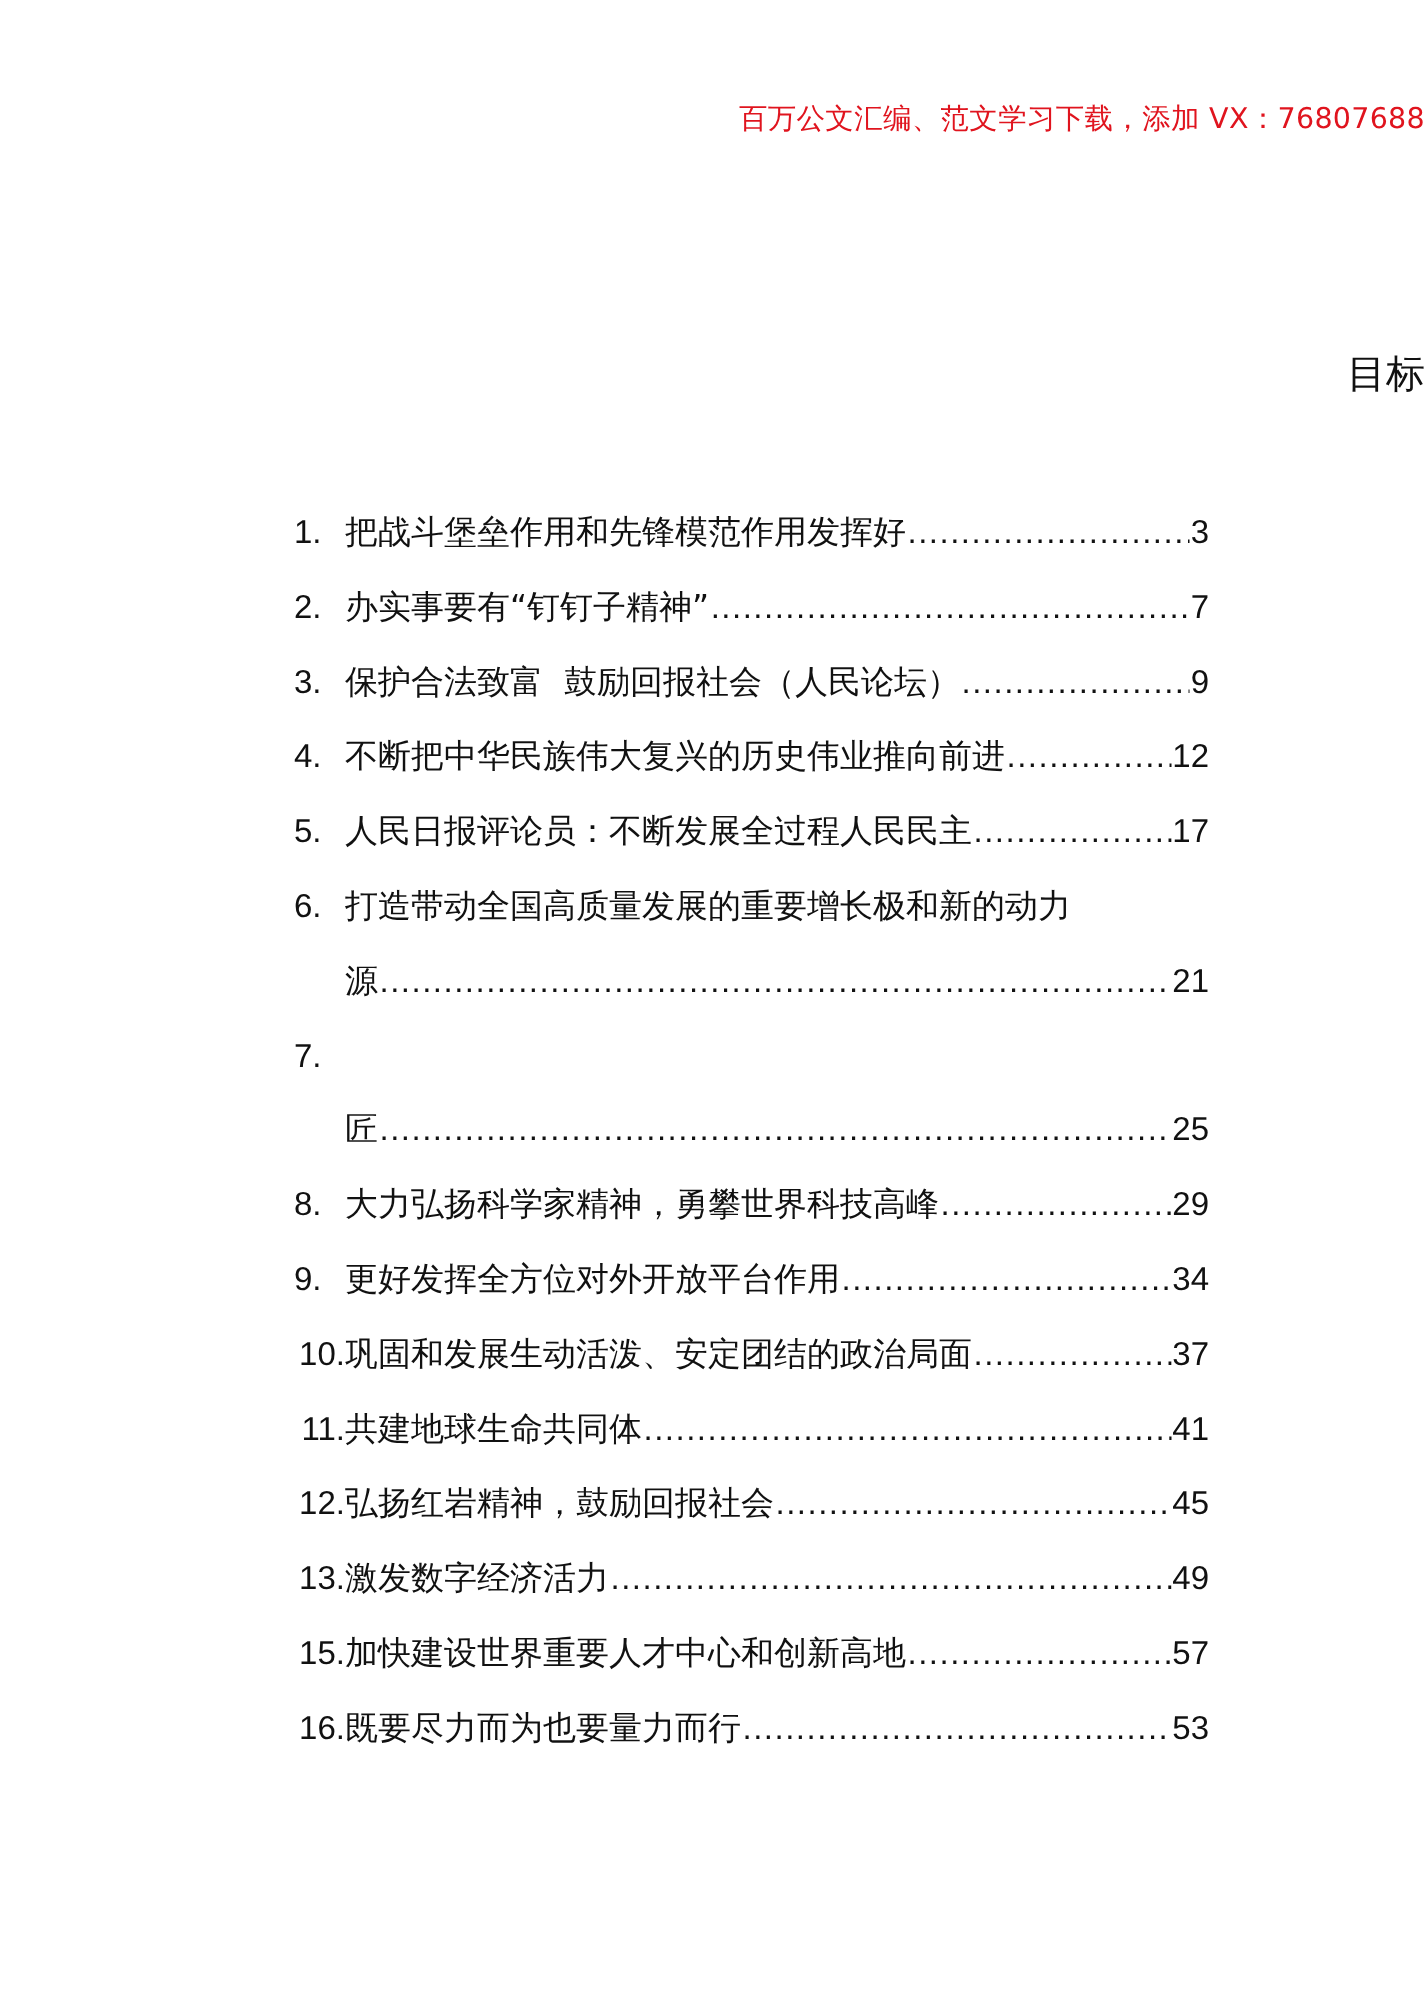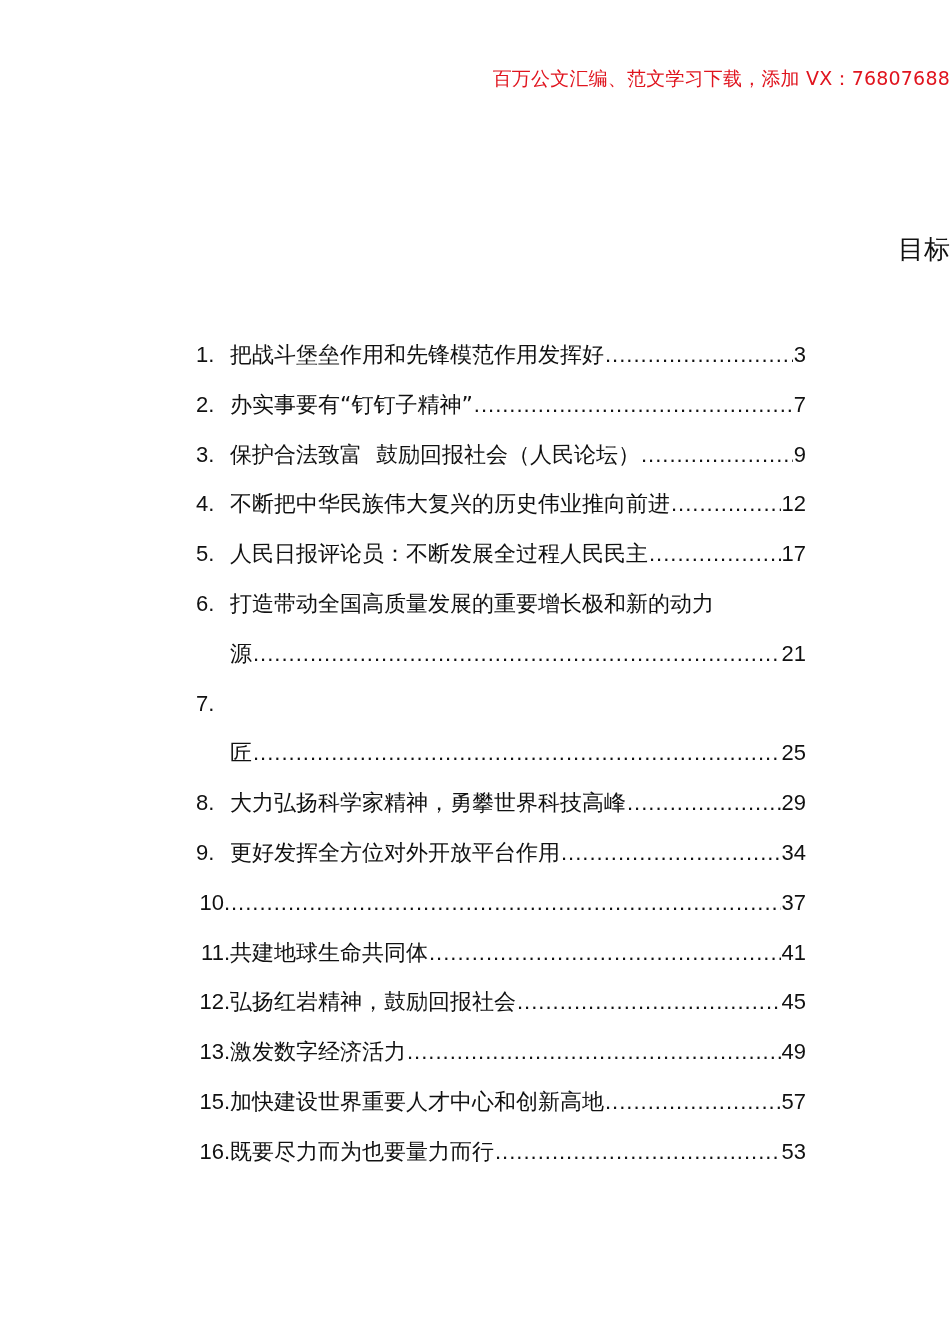--- a/index.html
+++ b/index.html
@@ -111,20 +111,21 @@
         <span class="num">9.</span>
         <span class="txt">更好发挥全方位对外开放平台作用</span>
         <span class="dots"></span>
         <span class="page">34</span>
       </div>
   </div>
 
   <div class="entry">
     <div class="row">
         <span class="num wide">10.</span>
+        <span class="txt">巩固和发展生动活泼、安定团结的政治局面</span>
         <span class="dots"></span>
         <span class="page">37</span>
       </div>
   </div>
 
   <div class="entry">
     <div class="row">
         <span class="num wide">11.</span>
         <span class="txt">共建地球生命共同体</span>
         <span class="dots"></span>

